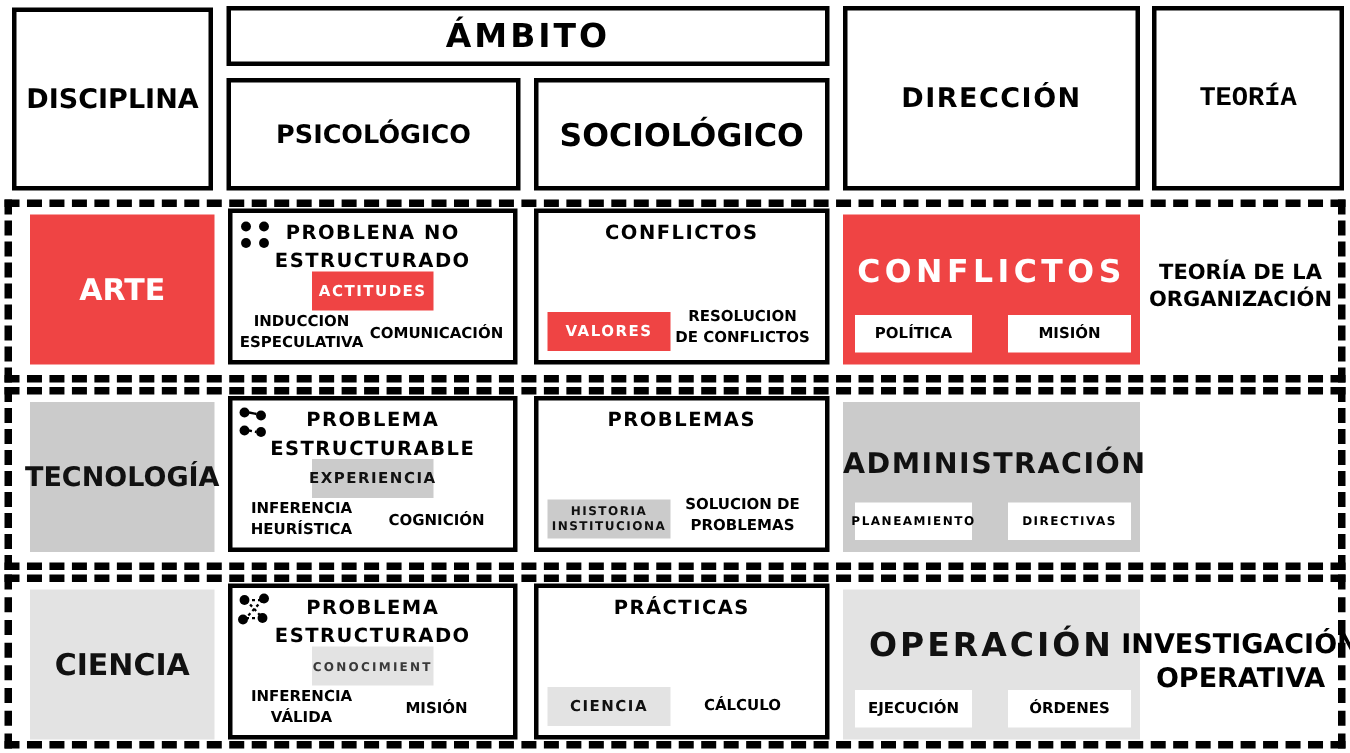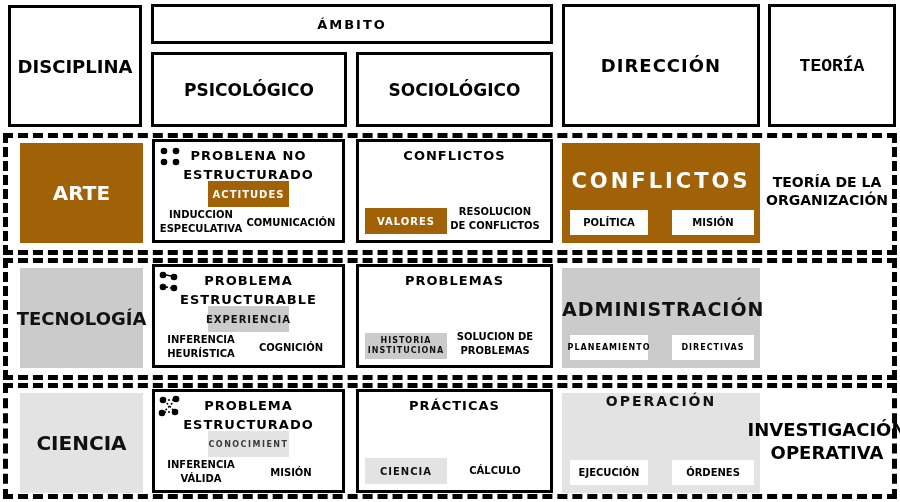--- a/index.html
+++ b/index.html
@@ -5,56 +5,56 @@
   html,body{margin:0;padding:0;background:#fff;}
   #stage{
     position:relative;width:900px;height:502px;background:#fff;
     font-family:"DejaVu Sans","Liberation Sans",sans-serif;
     font-weight:bold;color:#000;overflow:hidden;
   }
   .abs{position:absolute;box-sizing:border-box;}
   
   .hdr{border:3px solid #000;background:#fff;display:flex;align-items:center;justify-content:center;text-align:center;}
   #h-disciplina{left:8px;top:5px;width:134px;height:122px;font-size:18px;}
-  #h-ambito{left:151px;top:4px;width:402px;height:40px;font-size:13px;letter-spacing:2px;}
+  #h-ambito{left:151px;top:4px;width:402px;height:40px;font-size:22px;letter-spacing:2px;}
   #h-psicologico{left:151px;top:52px;width:196px;height:75px;font-size:17px;}
-  #h-sociologico{left:356px;top:52px;width:197px;height:75px;font-size:17px;}
+  #h-sociologico{left:356px;top:52px;width:197px;height:75px;font-size:21px;}
   #h-direccion{left:562px;top:4px;width:198px;height:123px;font-size:18px;letter-spacing:1px;}
   #h-teoria{left:768px;top:4px;width:128px;height:123px;font-size:18px;font-family:Liberation Mono, monospace;}
   
   .band{border:5px dashed #000;background:#fff;}
   #band0{left:3px;top:133px;width:894px;height:122px;}
   #band1{left:3px;top:258px;width:894px;height:122px;}
   #band2{left:3px;top:383px;width:894px;height:116px;}
   
   .b-disc{left:12px;top:5px;width:123px;height:100px;display:flex;align-items:center;justify-content:center;font-size:20px;}
   .b-psych{left:144px;top:1px;width:193px;height:104px;border:3px solid #000;background:#fff;}
   .b-soc{left:348px;top:1px;width:197px;height:104px;border:3px solid #000;background:#fff;}
   .b-dir{left:554px;top:5px;width:198px;height:100px;}
   .b-theory{left:754px;top:18px;width:130px;height:70px;display:flex;align-items:center;justify-content:center;text-align:center;font-size:14px;line-height:1.3;white-space:pre-line;}
   
-  .fill0{background:#a16207;color:#fff;}
+  .fill0{background:#ef4444;color:#fff;}
   .fill1{background:#cbcbcb;color:#111;}
   .fill2{background:#e3e3e3;color:#111;}
   
   .box-title{margin-top:5px;text-align:center;font-size:13px;letter-spacing:1px;line-height:1.45;white-space:pre-line;}
   .dots{position:absolute;left:3px;top:3px;}
   .tag{position:absolute;display:flex;align-items:center;justify-content:center;text-align:center;font-size:10px;letter-spacing:1px;}
   .tag-psych{left:53px;top:39px;width:81px;height:26px;}
   .tag-soc{left:6px;bottom:6px;width:82px;height:26px;}
   .tag.tiny{font-size:8px;line-height:1.3;white-space:pre-line;letter-spacing:1px;}
   .lbl{position:absolute;text-align:center;font-size:10px;line-height:1.35;white-space:pre-line;}
   .lbl-left{left:2px;bottom:5px;width:88px;}
   .lbl-right{right:2px;bottom:11px;width:98px;}
   .lbl-soc-right{right:4px;bottom:8px;width:102px;}
   
   .dir-title{text-align:center;white-space:pre-line;}
   #dir0 .dir-title{margin-top:26px;font-size:21px;letter-spacing:3px;}
   #dir1 .dir-title{margin-top:30px;font-size:19px;letter-spacing:1px;}
-  #dir2 .dir-title{font-size:14px;letter-spacing:2px;}
+  #dir2 .dir-title{margin-top:25px;font-size:22px;letter-spacing:2px;}
   .chip{position:absolute;background:#fff;color:#000;display:flex;align-items:center;justify-content:center;font-size:10px;}
   .chip-l{left:8px;bottom:8px;width:78px;height:25px;}
   .chip-r{left:110px;bottom:8px;width:82px;height:25px;}
   .chip.small{font-size:8px;letter-spacing:1px;}
   .tag-conoc{color:#3a3a3a;}
 </style>
 </head>
 <body>
 
 <div id="stage">

